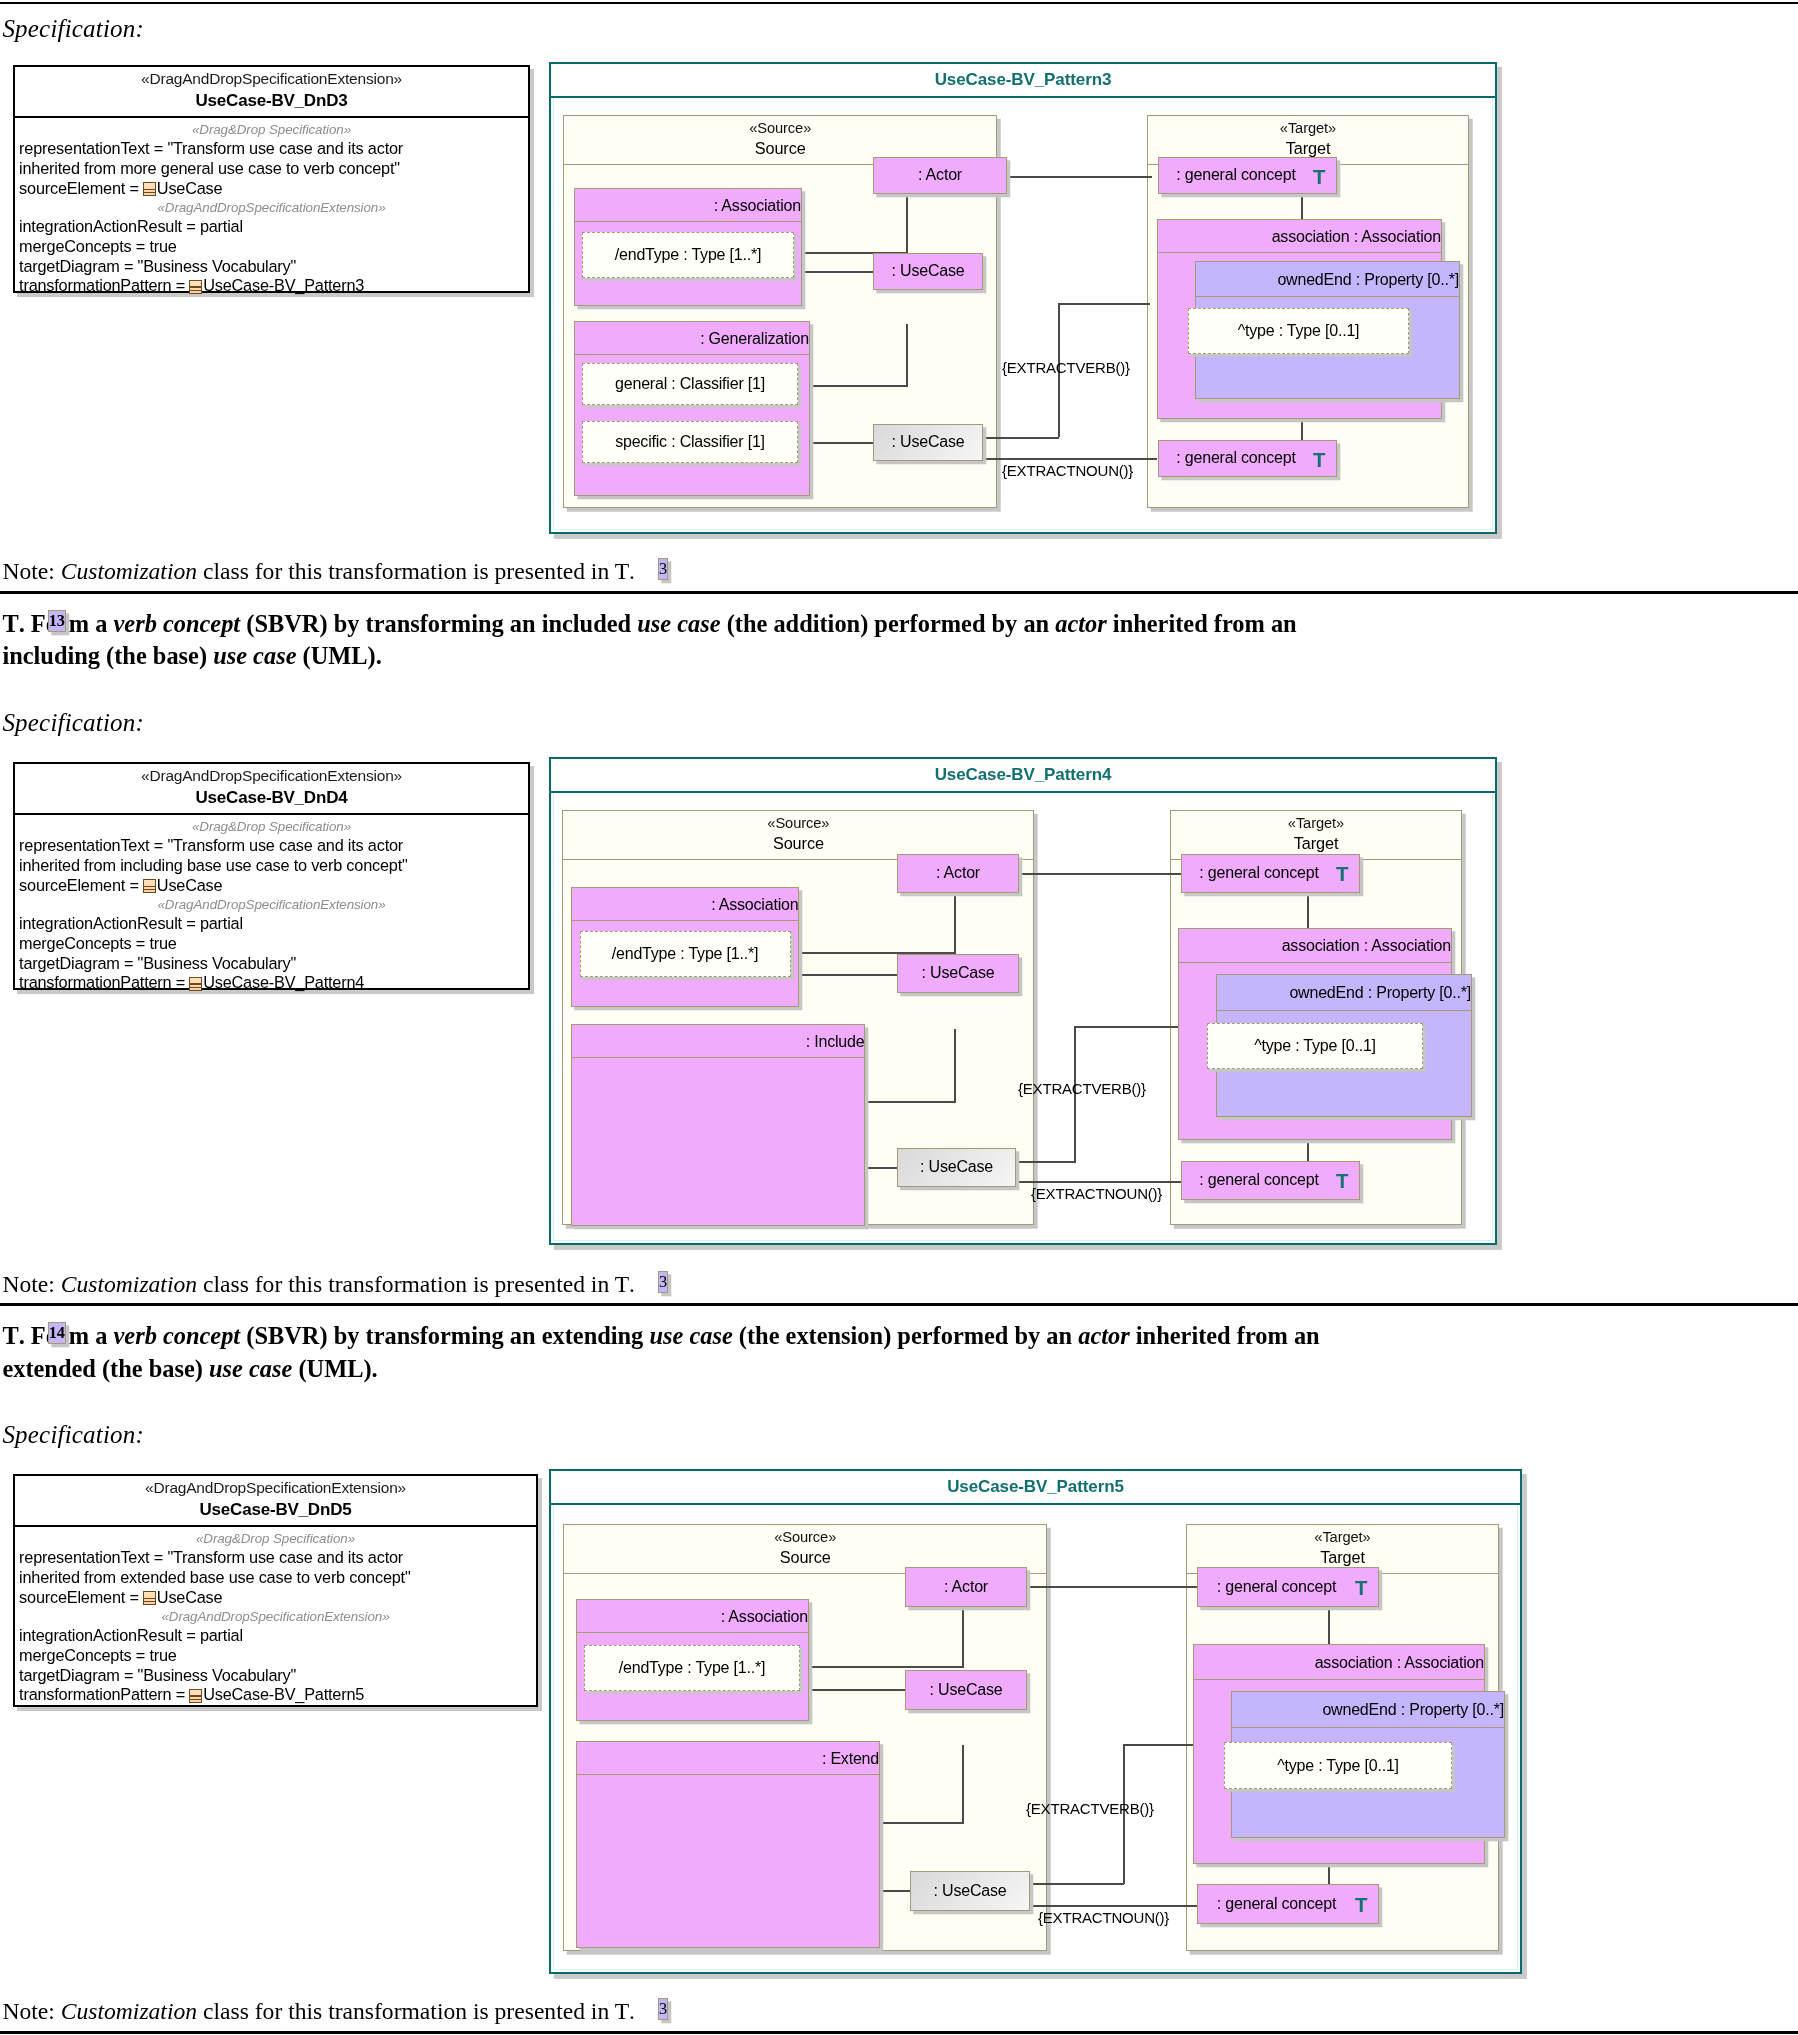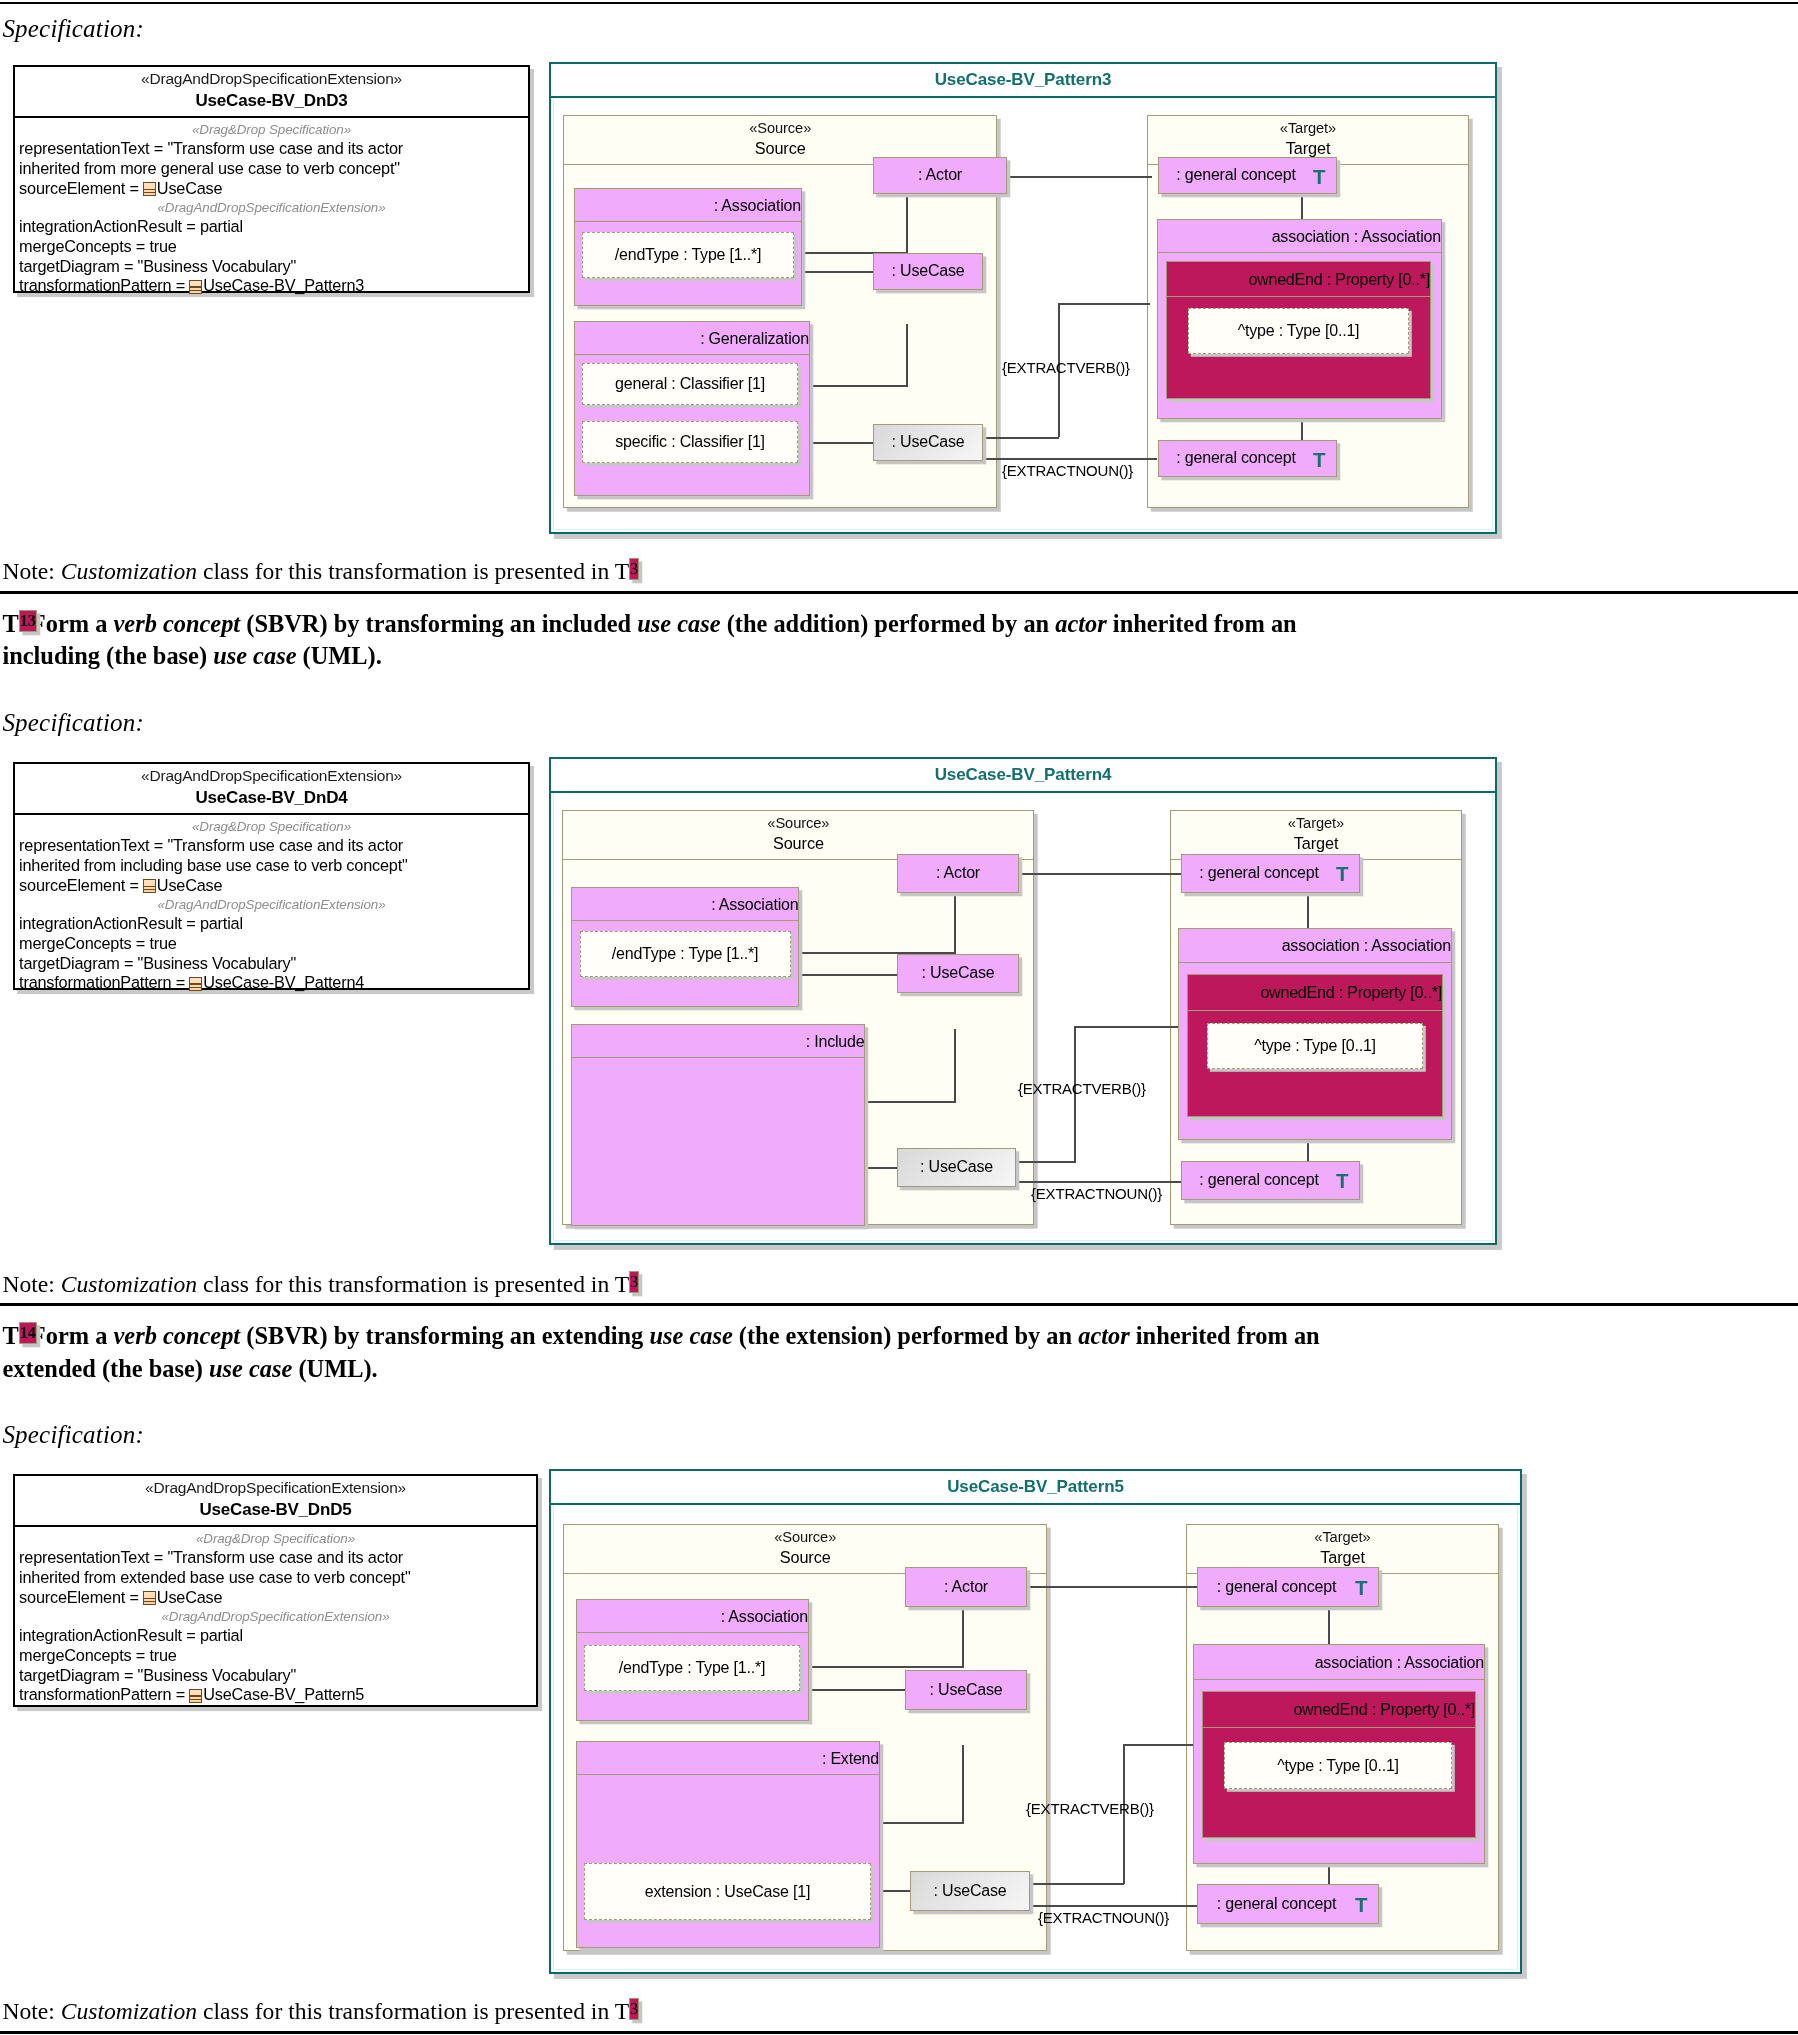--- a/index.html
+++ b/index.html
@@ -64,21 +64,21 @@
   .node.plain{display:flex;align-items:center;justify-content:center;}
 
   
   .cHead{border-bottom:1.6px solid #a39a78;text-align:right;font-size:16px;
          letter-spacing:-0.2px;box-sizing:border-box;white-space:nowrap;}
   .slot{position:absolute;box-sizing:border-box;border:1.2px dashed #a39a78;
         background:#fffef8;box-shadow:2.8px 2.8px 0 0 #c6c6c6;
         display:flex;align-items:center;justify-content:center;
         font-size:16px;letter-spacing:-0.2px;white-space:nowrap;}
   .sub{position:absolute;box-sizing:border-box;border:1.6px solid #a39a78;
-       background:#be185d;box-shadow:3.3px 3.3px 0 0 #c6c6c6;}
+       background:#c4b5fd;box-shadow:3.3px 3.3px 0 0 #c6c6c6;margin-left:29px;}
 
   
   .ln{position:absolute;background:#4a4a4a;}
   .lnH{height:1.6px;} .lnV{width:1.6px;}
   .constr{position:absolute;font-size:15px;letter-spacing:-0.2px;white-space:nowrap;}
 
   
   .tIcon{position:absolute;color:#15726f;font-weight:bold;font-size:20.4px;
          font-family:"Liberation Sans", sans-serif;line-height:1;}
 </style>
@@ -360,21 +360,20 @@
     <div class="ln lnV" style="left:777px;top:296px;height:96px"></div>
 
     <div class="node" style="left:25px;top:94px;width:233px;height:122px">
       <div class="cHead" style="height:33px;line-height:33px">: Association</div>
     </div>
     <div class="slot" style="left:33px;top:140px;width:216px;height:46px">/endType : Type [1..*]</div>
 
     <div class="node" style="left:25px;top:236px;width:304px;height:207px">
       <div class="cHead" style="height:33px;line-height:33px">: Extend</div>
     </div>
-    <div class="slot" style="left:33px;top:358px;width:287px;height:57px">extension : UseCase [1]</div>
 
     <div class="node plain" style="left:354px;top:62px;width:122px;height:40px">
       <div class="nodeLbl">: Actor</div>
     </div>
     <div class="node plain" style="left:354px;top:165px;width:122px;height:40px">
       <div class="nodeLbl">: UseCase</div>
     </div>
     <div class="node plain sel" style="left:359px;top:366px;width:120px;height:40px">
       <div class="nodeLbl">: UseCase</div>
     </div>

